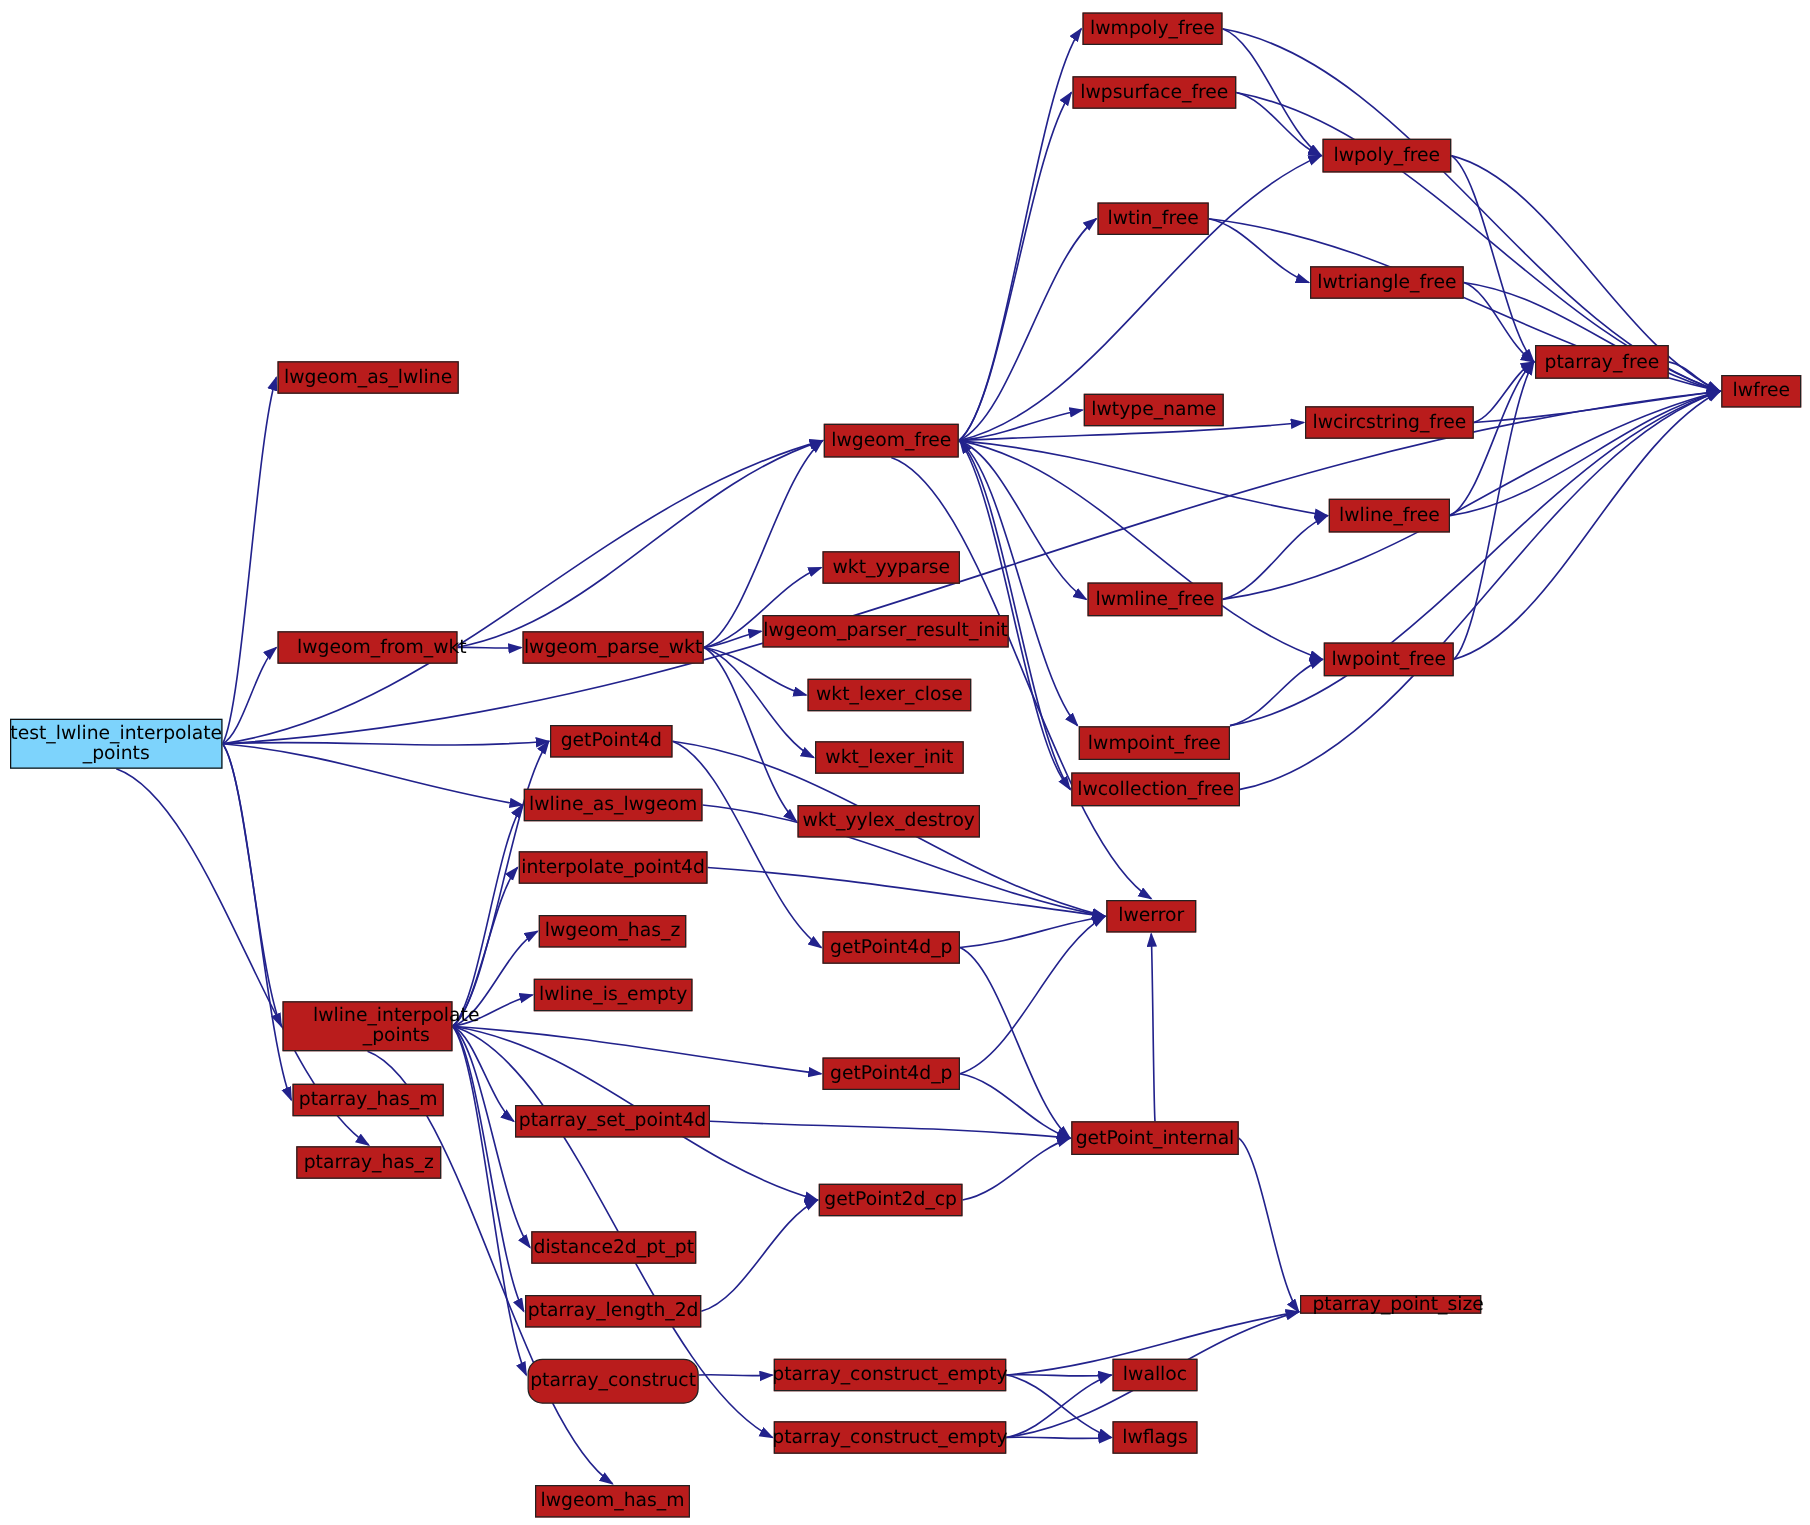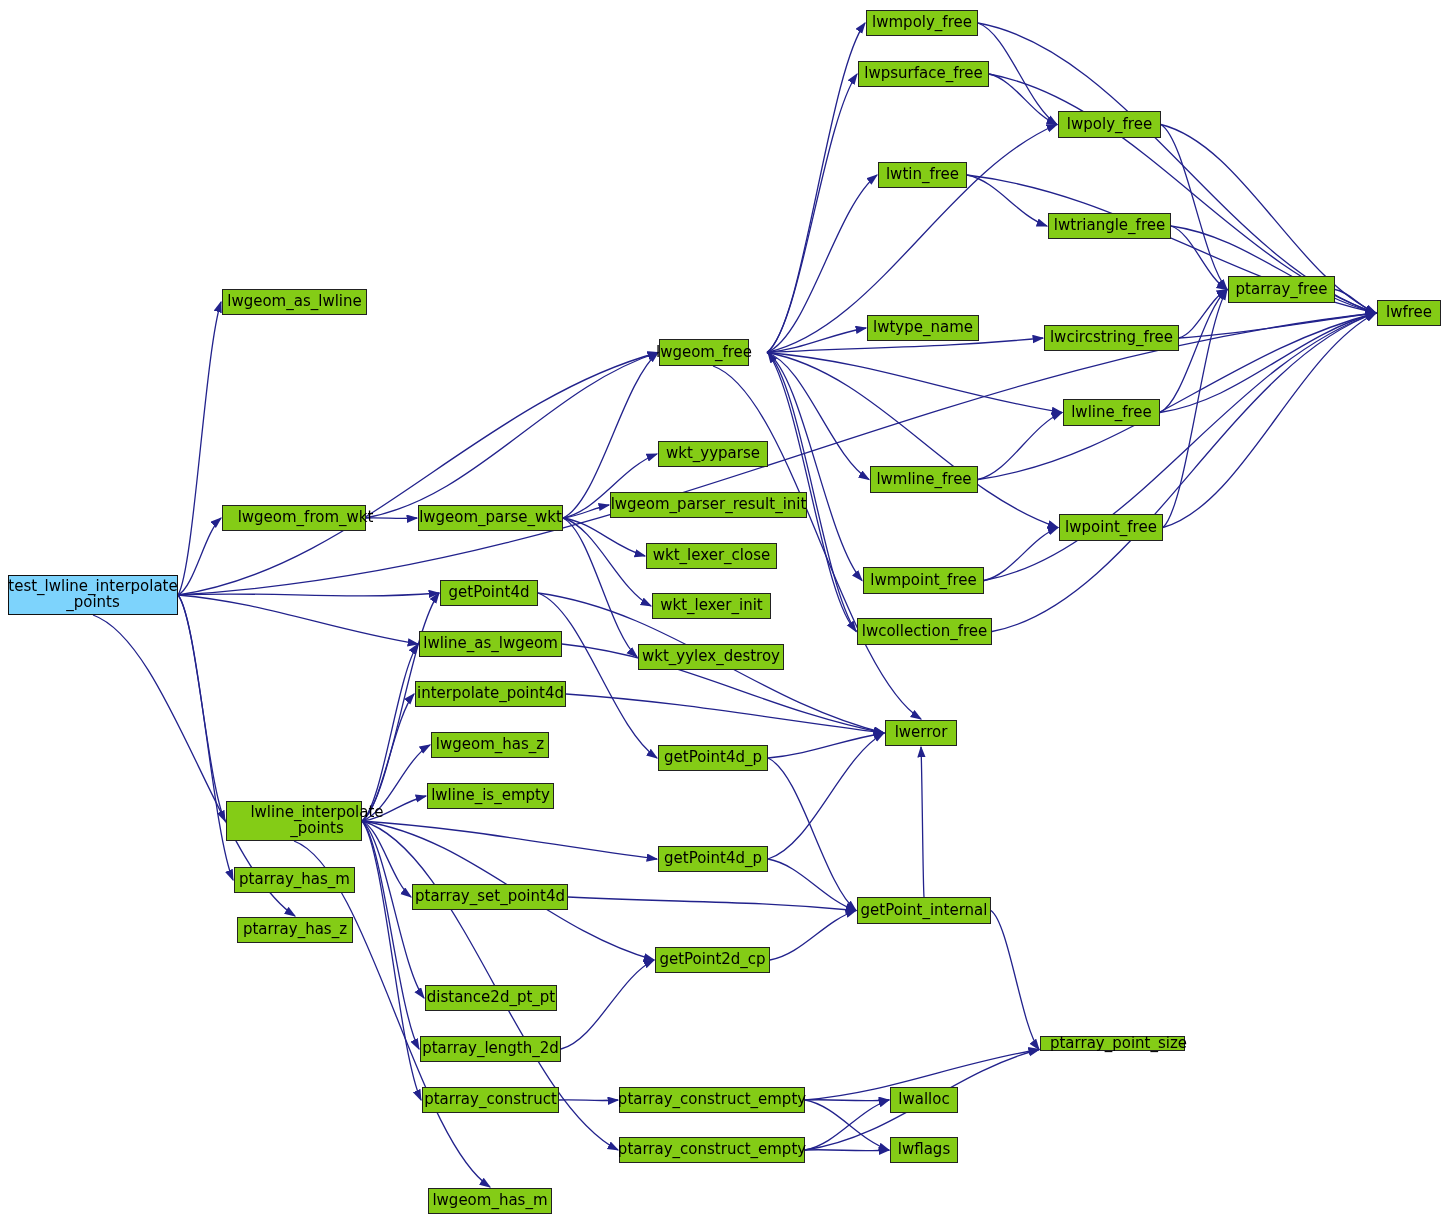--- a/index.html
+++ b/index.html
@@ -8,21 +8,21 @@
     width:1448px;height:1220px;
     background:#ffffff;
     font-family:"DejaVu Sans", sans-serif;
     overflow:hidden;
   }
   svg#edges{position:absolute;left:0;top:0;width:1448px;height:1220px;}
   .node{
     position:absolute;
     box-sizing:border-box;
     border:1px solid #222222;
-    background:#84cc16;
+    background:#b91c1c;
     color:#000000;
     font-size:15px;
     line-height:1.05;
     display:flex;
     align-items:center;
     justify-content:center;
     text-align:center;
     white-space:pre;
     letter-spacing:0px;
   }
@@ -128,58 +128,58 @@
         <path d="M805,1150 C836.5,1148.74 857.5,1152.31 889,1150" marker-end="url(#ah)"></path>
         <path d="M805,1150 C892.75,1137.445 951.25,1072.5175 1039,1049.5" marker-end="url(#ah)"></path>
       </g>
   </svg>
   <div id="nodes-layer">
       <div class="node root" style="left: 8px; top: 575px; width: 170px; height: 40px;">test_lwline_interpolate
 _points</div>
       <div class="node" style="left: 222px; top: 289px; width: 145px; height: 26px;">lwgeom_as_lwline</div>
       <div class="node" style="left: 222px; top: 505px; width: 144px; height: 26px; padding-left: 23px;">lwgeom_from_wkt</div>
       <div class="node" style="left: 418px; top: 505px; width: 145px; height: 26px;">lwgeom_parse_wkt</div>
-      <div class="node" style="left: 659px; top: 339px; width: 90px; height: 27px;">lwgeom_free</div>
+      <div class="node" style="left: 659px; top: 339px; width: 108px; height: 27px;">lwgeom_free</div>
       <div class="node" style="left: 658px; top: 441px; width: 110px; height: 26px;">wkt_yyparse</div>
       <div class="node" style="left: 610px; top: 492px; width: 197px; height: 26px;">lwgeom_parser_result_init</div>
       <div class="node" style="left: 646px; top: 543px; width: 131px; height: 26px;">wkt_lexer_close</div>
       <div class="node" style="left: 652px; top: 593px; width: 119px; height: 26px;">wkt_lexer_init</div>
       <div class="node" style="left: 638px; top: 644px; width: 146px; height: 26px;">wkt_yylex_destroy</div>
       <div class="node" style="left: 440px; top: 580px; width: 98px; height: 26px;">getPoint4d</div>
       <div class="node" style="left: 419px; top: 631px; width: 143px; height: 26px;">lwline_as_lwgeom</div>
       <div class="node" style="left: 415px; top: 681px; width: 151px; height: 26px;">interpolate_point4d</div>
       <div class="node" style="left: 431px; top: 732px; width: 118px; height: 26px;">lwgeom_has_z</div>
       <div class="node" style="left: 427px; top: 783px; width: 127px; height: 26px;">lwline_is_empty</div>
       <div class="node" style="left: 226px; top: 801px; width: 136px; height: 40px; padding-left: 46px;">lwline_interpolate
 _points</div>
       <div class="node" style="left: 234px; top: 867px; width: 121px; height: 26px;">ptarray_has_m</div>
       <div class="node" style="left: 237px; top: 917px; width: 116px; height: 26px;">ptarray_has_z</div>
       <div class="node" style="left: 412px; top: 884px; width: 156px; height: 26px;">ptarray_set_point4d</div>
       <div class="node" style="left: 425px; top: 985px; width: 132px; height: 26px;">distance2d_pt_pt</div>
       <div class="node" style="left: 420px; top: 1036px; width: 141px; height: 26px;">ptarray_length_2d</div>
-      <div class="node" style="left: 422px; top: 1087px; width: 137px; height: 26px;">ptarray_construct</div>
+      <div class="node" style="left: 422px; top: 1087px; width: 137px; height: 36px; border-radius: 12px;">ptarray_construct</div>
       <div class="node" style="left: 428px; top: 1188px; width: 124px; height: 26px;">lwgeom_has_m</div>
       <div class="node" style="left: 658px; top: 745px; width: 110px; height: 26px;">getPoint4d_p</div>
       <div class="node" style="left: 658px; top: 846px; width: 110px; height: 26px;">getPoint4d_p</div>
       <div class="node" style="left: 655px; top: 947px; width: 115px; height: 26px;">getPoint2d_cp</div>
       <div class="node" style="left: 619px; top: 1087px; width: 186px; height: 26px;">ptarray_construct_empty</div>
       <div class="node" style="left: 619px; top: 1137px; width: 186px; height: 26px;">ptarray_construct_empty</div>
       <div class="node" style="left: 866px; top: 10px; width: 112px; height: 26px;">lwmpoly_free</div>
       <div class="node" style="left: 858px; top: 61px; width: 131px; height: 26px;">lwpsurface_free</div>
       <div class="node" style="left: 1058px; top: 111px; width: 103px; height: 27px;">lwpoly_free</div>
       <div class="node" style="left: 878px; top: 162px; width: 89px; height: 26px;">lwtin_free</div>
       <div class="node" style="left: 1048px; top: 213px; width: 123px; height: 26px;">lwtriangle_free</div>
       <div class="node" style="left: 1228px; top: 276px; width: 107px; height: 27px;">ptarray_free</div>
       <div class="node" style="left: 1377px; top: 300px; width: 64px; height: 26px;">lwfree</div>
       <div class="node" style="left: 867px; top: 315px; width: 112px; height: 26px;">lwtype_name</div>
       <div class="node" style="left: 1044px; top: 325px; width: 135px; height: 26px;">lwcircstring_free</div>
       <div class="node" style="left: 1063px; top: 399px; width: 97px; height: 27px;">lwline_free</div>
       <div class="node" style="left: 870px; top: 466px; width: 108px; height: 27px;">lwmline_free</div>
       <div class="node" style="left: 1059px; top: 514px; width: 104px; height: 27px;">lwpoint_free</div>
-      <div class="node" style="left: 863px; top: 567px; width: 121px; height: 27px;">lwmpoint_free</div>
+      <div class="node" style="left: 863px; top: 581px; width: 121px; height: 27px;">lwmpoint_free</div>
       <div class="node" style="left: 857px; top: 618px; width: 135px; height: 27px;">lwcollection_free</div>
       <div class="node" style="left: 885px; top: 720px; width: 72px; height: 26px;">lwerror</div>
       <div class="node" style="left: 857px; top: 897px; width: 134px; height: 27px;">getPoint_internal</div>
       <div class="node" style="left: 1040px; top: 1036px; width: 145px; height: 15px; padding-left: 12px;">ptarray_point_size</div>
       <div class="node" style="left: 890px; top: 1087px; width: 68px; height: 26px;">lwalloc</div>
       <div class="node" style="left: 890px; top: 1137px; width: 68px; height: 26px;">lwflags</div>
     </div>
 </div>
 
 </body></html>

